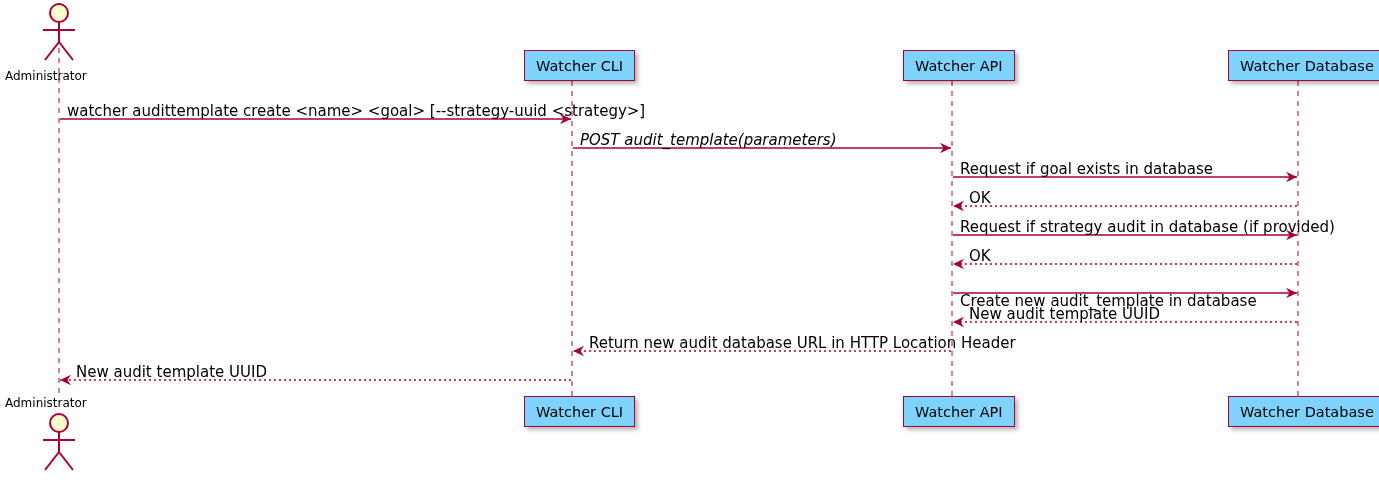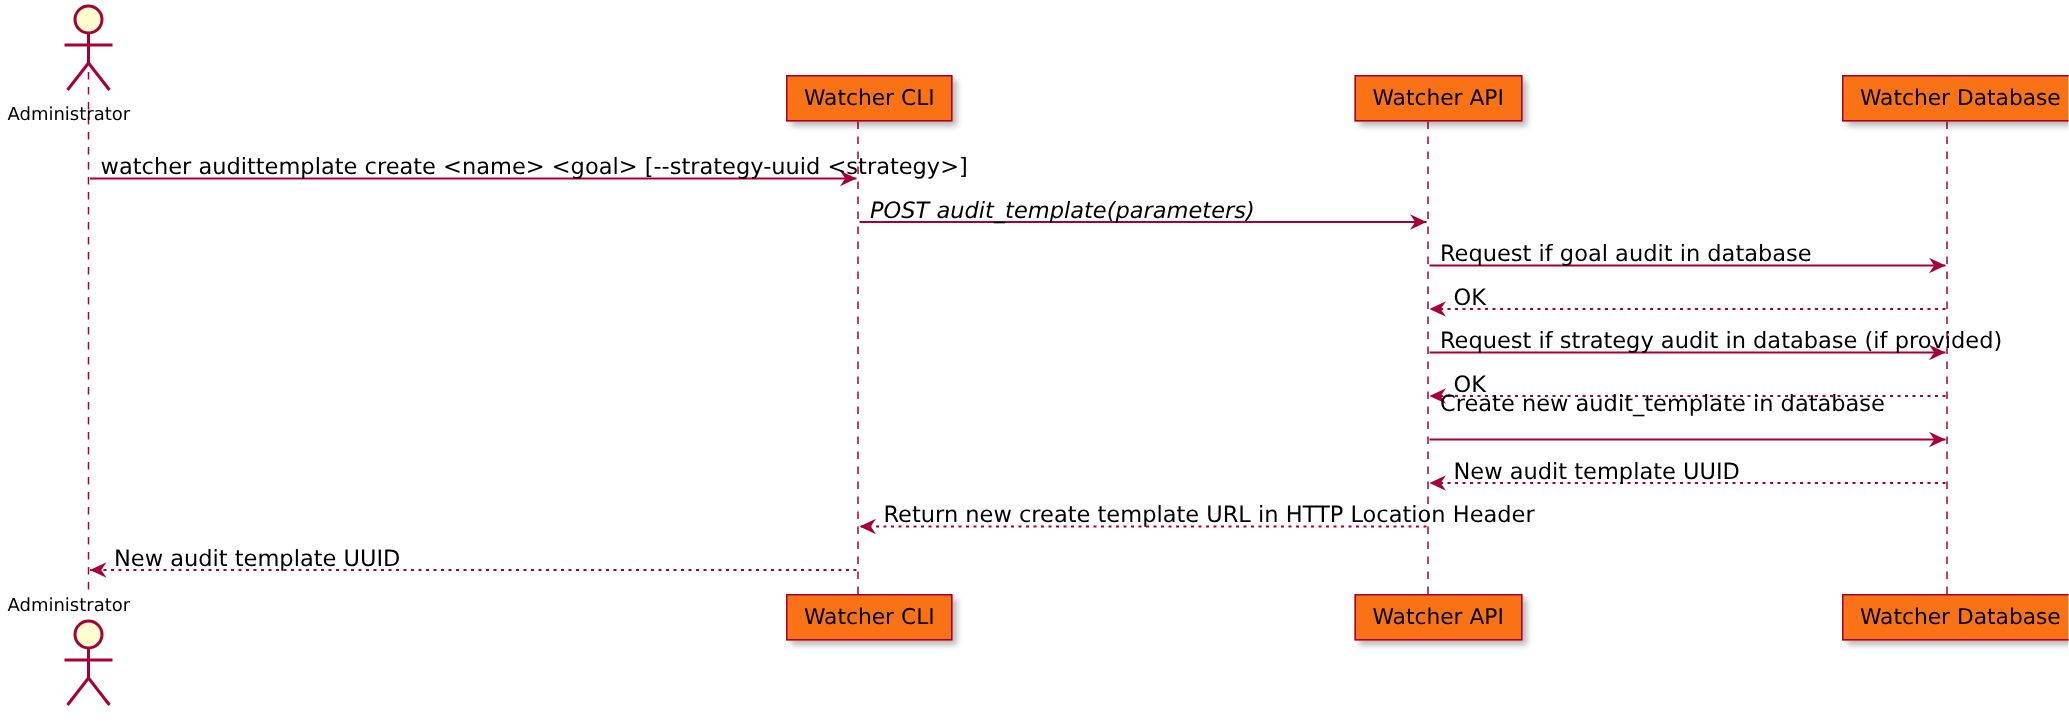--- a/index.html
+++ b/index.html
@@ -53,21 +53,21 @@
     stroke-width: 2;
     fill: none;
   }
   .actor-head {
     stroke: #A80036;
     stroke-width: 2;
     fill: #FEFECE;
   }
   .pbox {
     position: absolute;
-    background: #f97316;
+    background: #7dd3fc;
     border: 1.5px solid #A80036;
     box-shadow: 3px 3px 4px rgba(0,0,0,0.28);
     box-sizing: border-box;
     display: flex;
     align-items: center;
     justify-content: center;
     font-size: 14.5px;
     color: #000000;
     white-space: nowrap;
     padding: 0 11px;
@@ -162,23 +162,23 @@
   <div class="actor-label" style="left:5px; top:69px;">
     <span>Administrator</span>
   </div>
   <div class="actor-label" style="left:5px; top:396px;">
     <span>Administrator</span>
   </div>
 
   <div id="msg-labels">
       <div class="msg-label" style="left: 67px; top: 102px;">watcher audittemplate create &lt;name&gt; &lt;goal&gt; [--strategy-uuid &lt;strategy&gt;]</div>
       <div class="msg-label" style="left: 580px; top: 131px; font-style: italic;">POST audit_template(parameters)</div>
-      <div class="msg-label" style="left: 960px; top: 160px;">Request if goal audit in database</div>
+      <div class="msg-label" style="left: 960px; top: 160px;">Request if goal exists in database</div>
       <div class="msg-label" style="left: 969px; top: 189px;">OK</div>
       <div class="msg-label" style="left: 960px; top: 218px;">Request if strategy audit in database (if provided)</div>
       <div class="msg-label" style="left: 969px; top: 247px;">OK</div>
-      <div class="msg-label" style="left: 960px; top: 260px;">Create new audit_template in database</div>
+      <div class="msg-label" style="left: 960px; top: 292px;">Create new audit_template in database</div>
       <div class="msg-label" style="left: 969px; top: 305px;">New audit template UUID</div>
-      <div class="msg-label" style="left: 589px; top: 334px;">Return new create template URL in HTTP Location Header</div>
+      <div class="msg-label" style="left: 589px; top: 334px;">Return new audit database URL in HTTP Location Header</div>
       <div class="msg-label" style="left: 76px; top: 363px;">New audit template UUID</div>
     </div>
 
 </div>
 
 </body></html>

